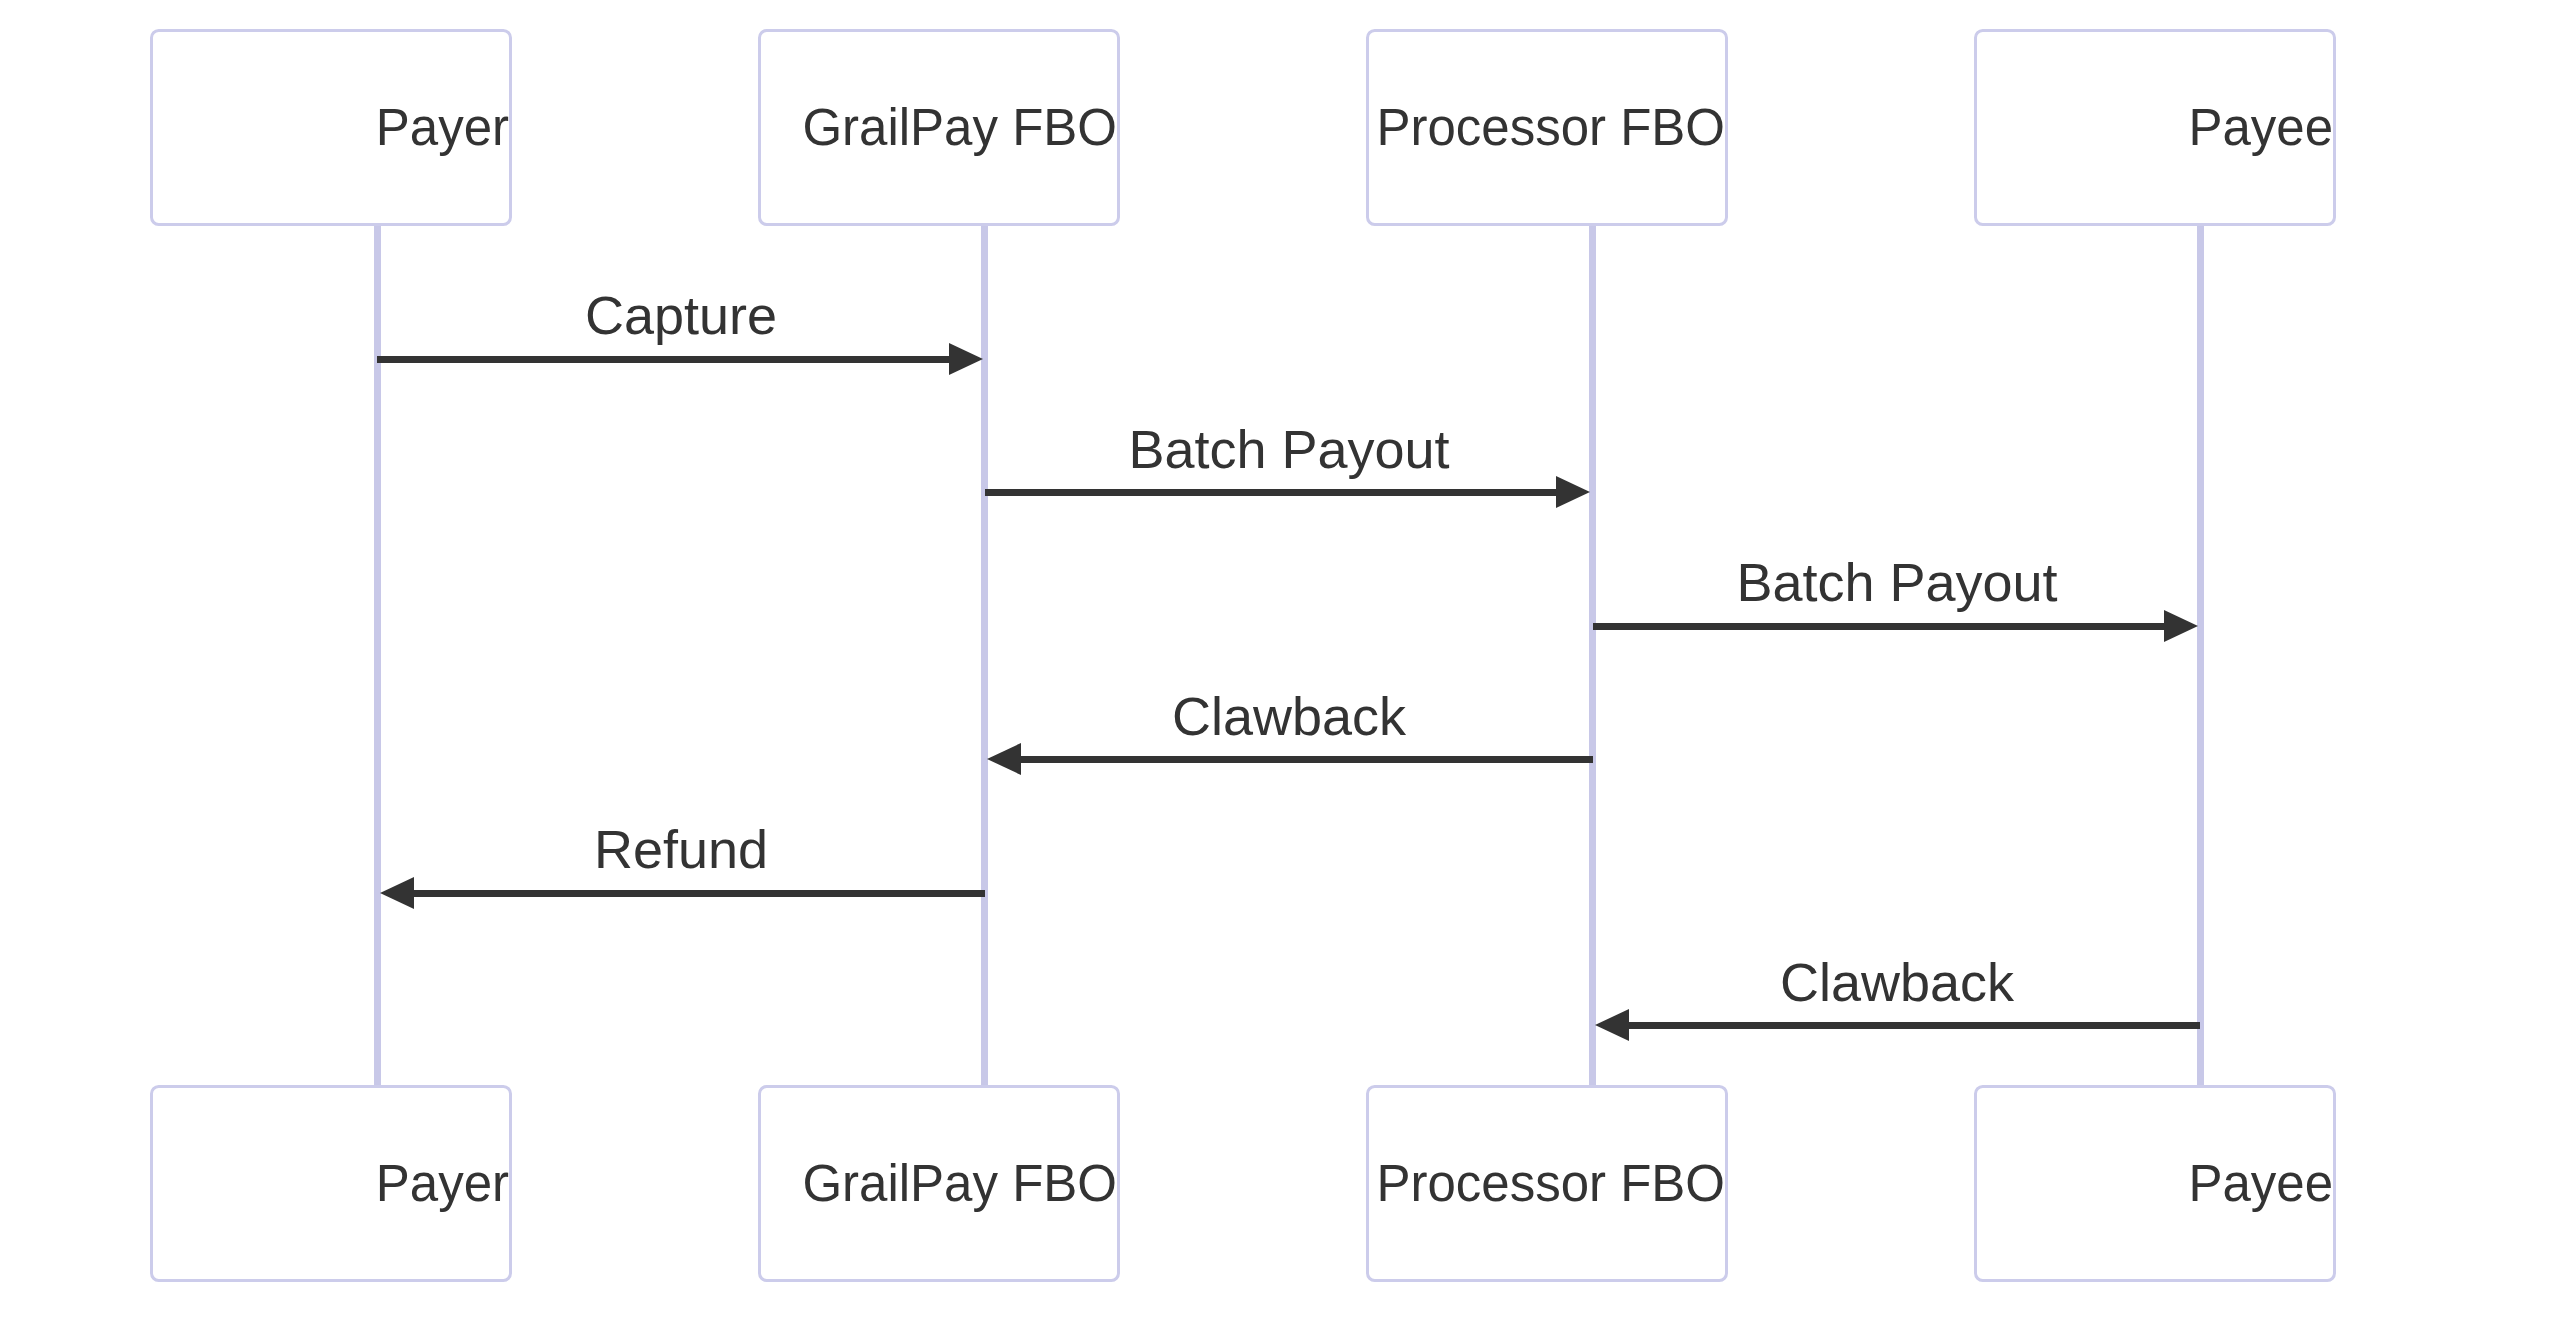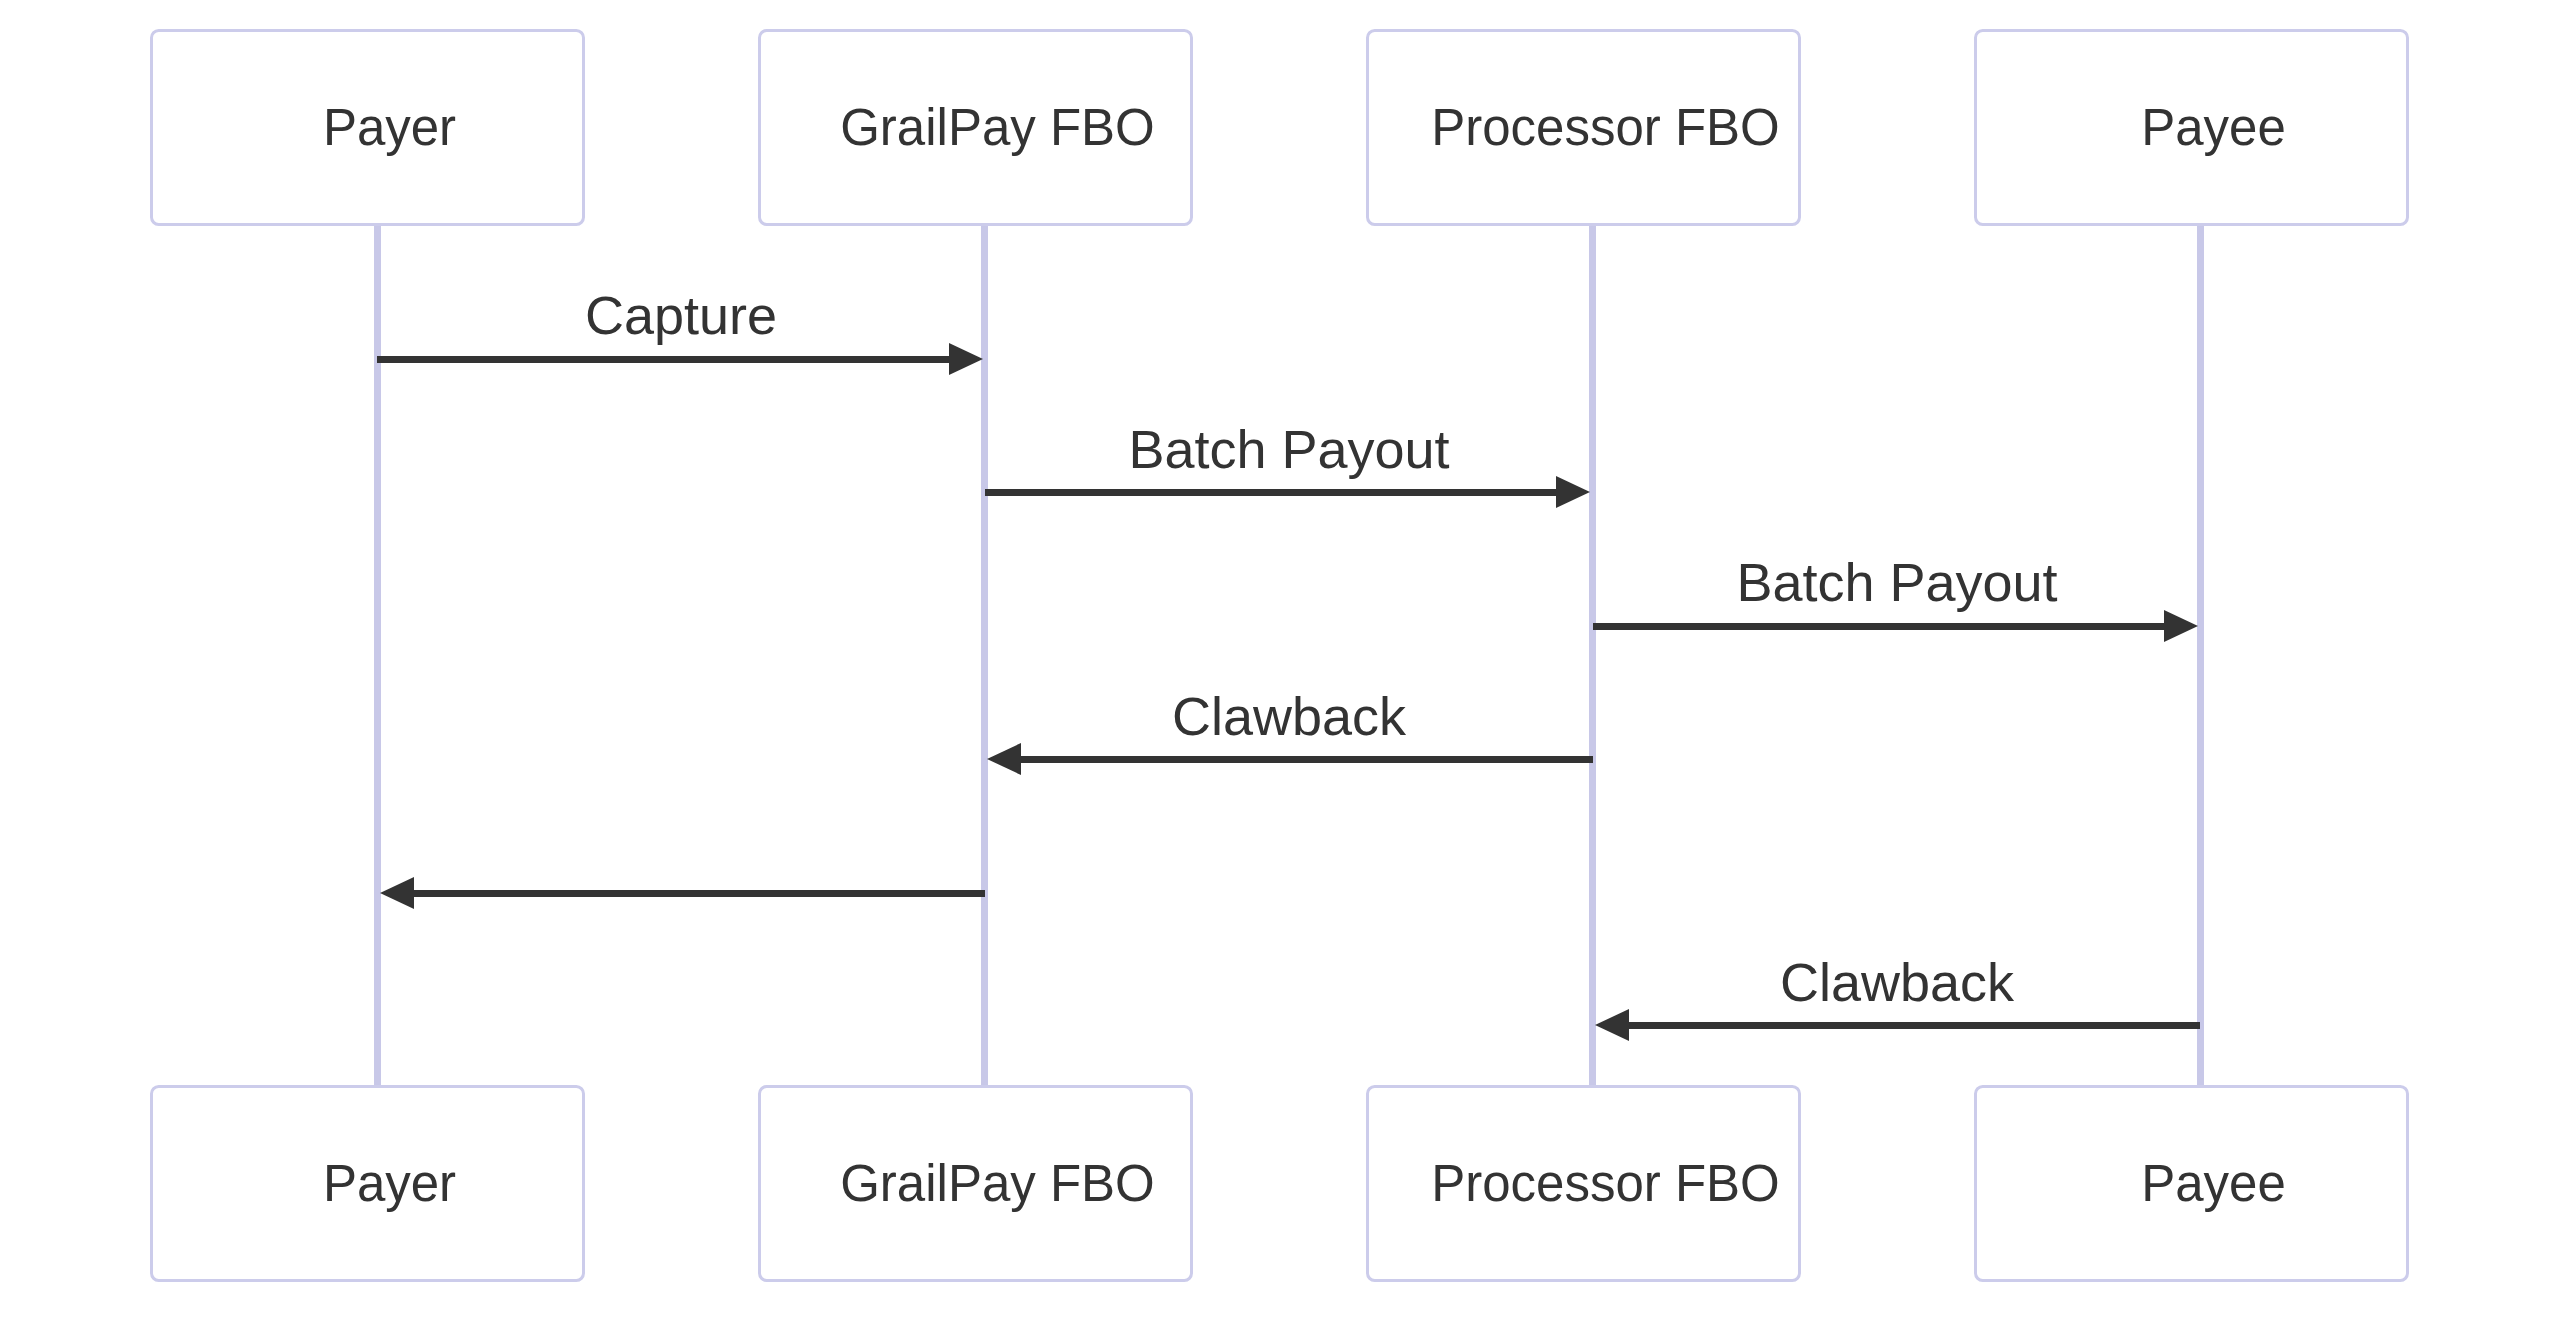--- a/index.html
+++ b/index.html
@@ -17,29 +17,29 @@
   }
   .lifeline {
     position: absolute;
     top: 225px;
     width: 6.7px;
     height: 861px;
     background: #c8c8e8;
   }
   .actor-box {
     position: absolute;
-    width: 435px;
+    width: 362px;
     height: 197px;
     box-sizing: border-box;
     background: #ffffff;
     border: 3.4px solid #cccceb;
     border-radius: 8.7px;
     display: flex;
     align-items: center;
-    justify-content: center;
+    justify-content: flex-end;
     padding-left: 44px;
   }
   .actor-box .actor-label {
     font-size: 51px;
     color: #333333;
     white-space: nowrap;
   }
   .msg-label {
     position: absolute;
     width: 604px;
@@ -111,20 +111,21 @@
   <div class="arrowhead right" style="left:1556px;top:476px"></div>
 
   <div class="msg-label" style="left:1595px;top:553px">Batch Payout</div>
   <div class="msg-line" style="left:1593px;top:623px"></div>
   <div class="arrowhead right" style="left:2164px;top:610px"></div>
 
   <div class="msg-label" style="left:987px;top:687px">Clawback</div>
   <div class="msg-line" style="left:1020px;top:756px"></div>
   <div class="arrowhead left" style="left:987px;top:743px"></div>
 
+  <div class="msg-label" style="left:379px;top:820px">Refund</div>
   <div class="msg-line" style="left:412px;top:890px"></div>
   <div class="arrowhead left" style="left:380px;top:877px"></div>
 
   <div class="msg-label" style="left:1595px;top:953px">Clawback</div>
   <div class="msg-line" style="left:1627px;top:1022px"></div>
   <div class="arrowhead left" style="left:1595px;top:1009px"></div>
 
 </div>
 
 

